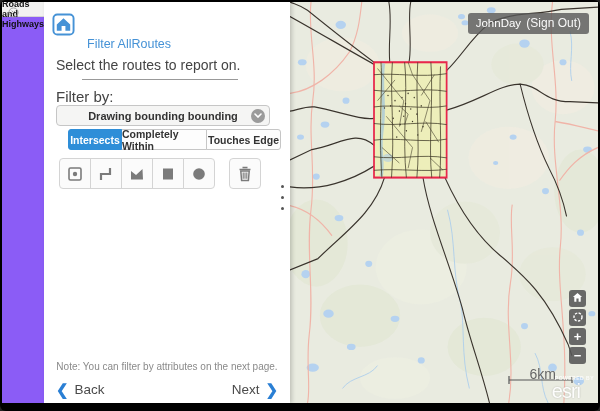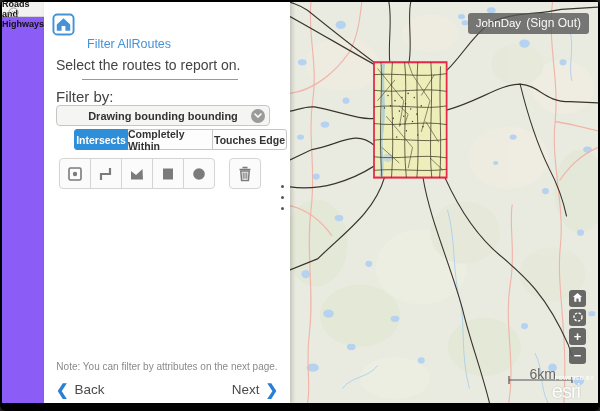--- a/index.html
+++ b/index.html
@@ -26,21 +26,21 @@
   .dropdown{position:absolute;left:12px;top:103px;width:214px;height:21px;background:#f5f5f4;
             border:1px solid #c6c6c6;border-radius:4px;display:flex;align-items:center;
             justify-content:center;cursor:pointer;}
   .dropdown-text{font-size:11px;font-weight:bold;color:#333;}
   .dropdown-chev{position:absolute;right:4px;top:2.5px;width:14px;height:14px;border-radius:50%;
                  background:#9b9b9b;display:flex;align-items:center;justify-content:center;}
   .dropdown-chev svg{width:8px;height:5px;}
   .tabs{position:absolute;left:12px;top:127px;width:214px;height:21px;display:flex;}
   .tab{display:flex;align-items:center;justify-content:center;font-size:10.5px;font-weight:bold;
        border:1px solid #c6c6c6;background:#fdfdfd;color:#333;margin-left:-1px;cursor:pointer;}
-  .tab.active{background:#2e8ed8;border-color:#2e8ed8;color:#fff;border-radius:3px 0 0 3px;margin-left:18px;z-index:1;}
+  .tab.active{background:#2e8ed8;border-color:#2e8ed8;color:#fff;border-radius:3px 0 0 3px;margin-left:12px;z-index:1;}
   .tab:last-child{border-radius:0 3px 3px 0;}
   .t1{flex:0 0 54px;}.t2{flex:0 0 86px;}.t3{flex:0 0 75px;}
   .tools{position:absolute;left:15px;top:156px;display:flex;}
   .tool{width:32px;height:31px;background:#fbfbfb;border:1px solid #d4d4d4;display:flex;
         align-items:center;justify-content:center;margin-left:-1px;cursor:pointer;}
   .tool:first-child{border-radius:4px 0 0 4px;margin-left:0;}
   .tool.last{border-radius:0 4px 4px 0;}
   .tool.trash{border-radius:4px;margin-left:14px;}
   .tool svg{display:block;}
   .dots-handle{position:absolute;right:6px;top:179px;display:flex;flex-direction:column;cursor:pointer;}

